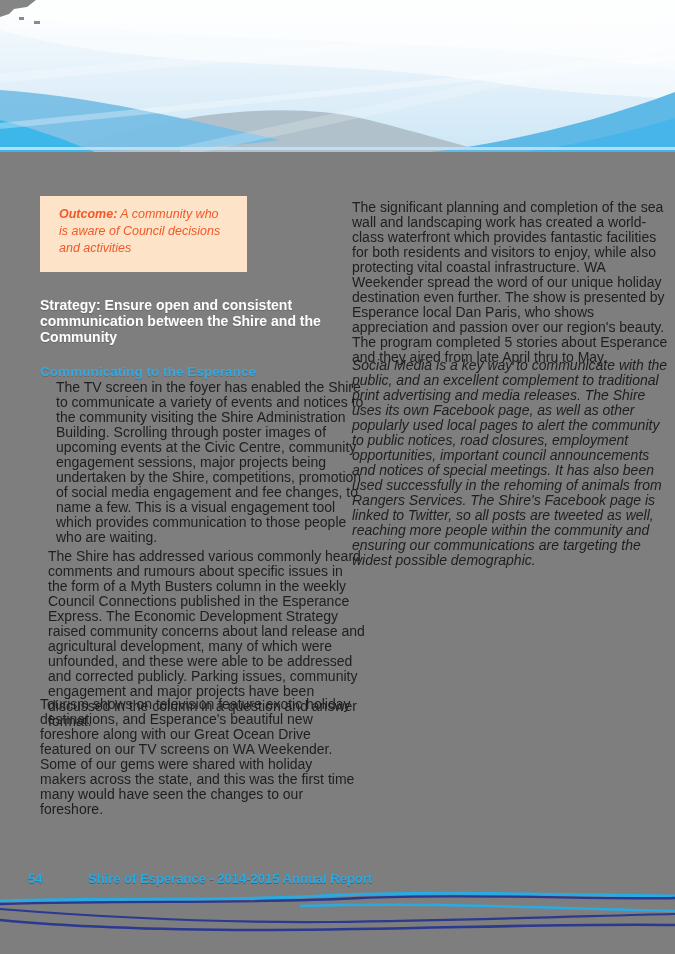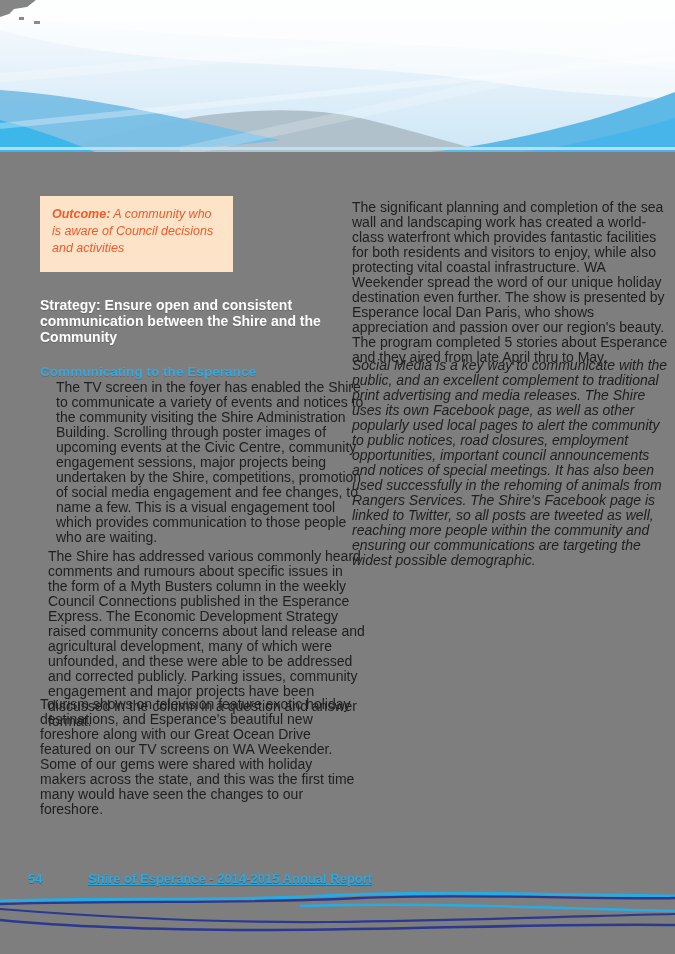--- a/index.html
+++ b/index.html
@@ -5,21 +5,21 @@
   html,body{margin:0;padding:0;}
   body{background:#5a5a5a;font-family:"Liberation Sans", sans-serif;}
   .page{
     position:relative;width:675px;height:954px;margin:0 auto;
     background:#7e7e7e;overflow:hidden;
   }
   .header-art{position:absolute;left:0;top:0;width:675px;height:152px;}
   .content{position:absolute;left:0;top:0;width:675px;height:954px;}
   .outcome-box{
     position:absolute;left:40px;top:196px;width:169px;height:56px;
-    background:#fde3c7;padding:10px 12px;
+    background:#fde3c7;padding:10px 19px;
     color:#f1592a;font-style:italic;font-size:12.5px;line-height:17px;
   }
   .outcome-box .lbl{font-weight:bold;}
   .strategy-heading{
     position:absolute;left:40px;top:297px;width:302px;
     color:#ffffff;font-weight:bold;font-size:14px;line-height:16px;
     text-shadow:0 1px 0 rgba(60,60,60,.35);
   }
   .section-heading{
     position:absolute;left:40px;top:364px;width:310px;
@@ -34,21 +34,21 @@
   #lp2{left:48px;top:518px;margin-top:31px;}
   #lp3{left:40px;top:666px;margin-top:31px;}
   #rp1{left:352px;top:200px;width:319px;}
   #rp2{left:352px;top:358px;width:319px;font-style:italic;}
   .footer{
     position:absolute;left:0;top:871px;width:675px;height:16px;
     color:#29abe2;font-weight:bold;font-size:13px;
     text-shadow:0 1px 0 rgba(40,40,70,.4);
   }
   .footer .pagenum{position:absolute;left:28px;top:0;}
-  .footer .ftitle{position:absolute;left:88px;top:0;text-decoration:underline;}
+  .footer .ftitle{position:absolute;left:88px;top:0;}
   .footer-art{position:absolute;left:0;top:890px;width:675px;height:64px;}
 </style>
 </head>
 <body>
 
 <div class="page">
 
   <svg class="header-art" viewBox="0 0 675 152" preserveAspectRatio="none">
     <defs>
       <linearGradient id="sky" x1="0" y1="0" x2="0" y2="1">

